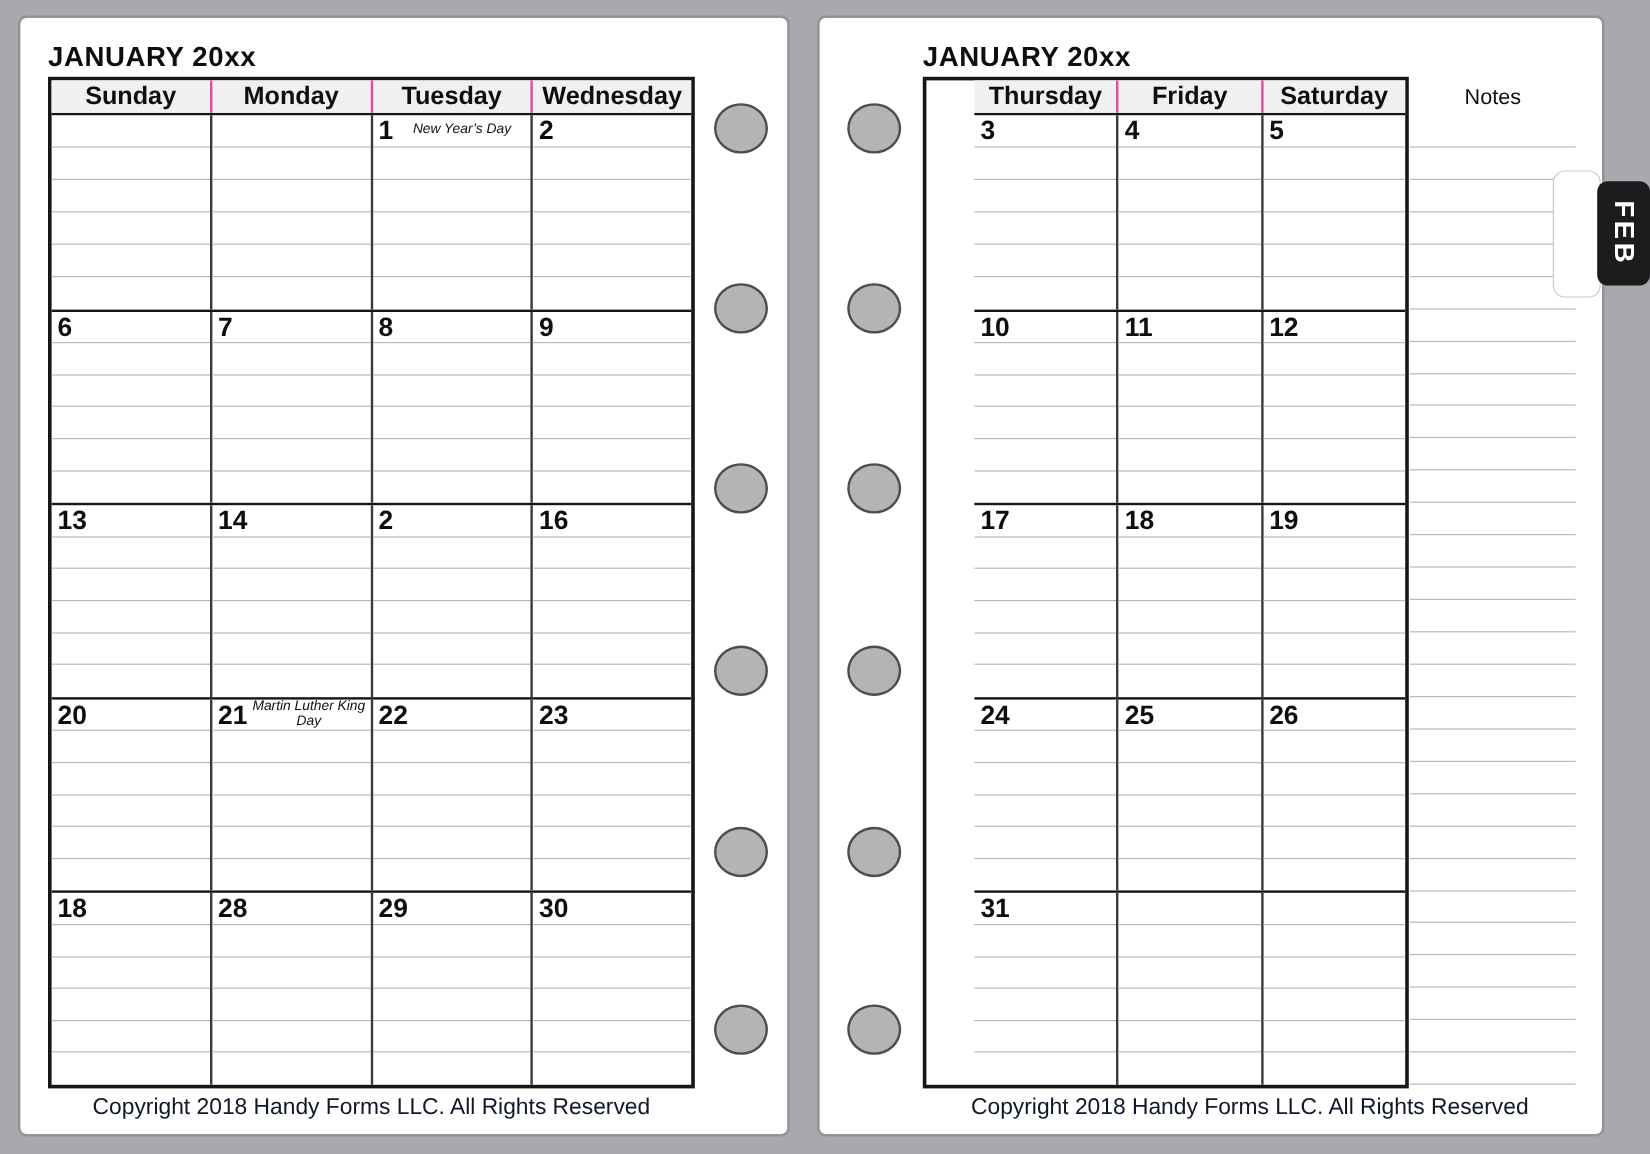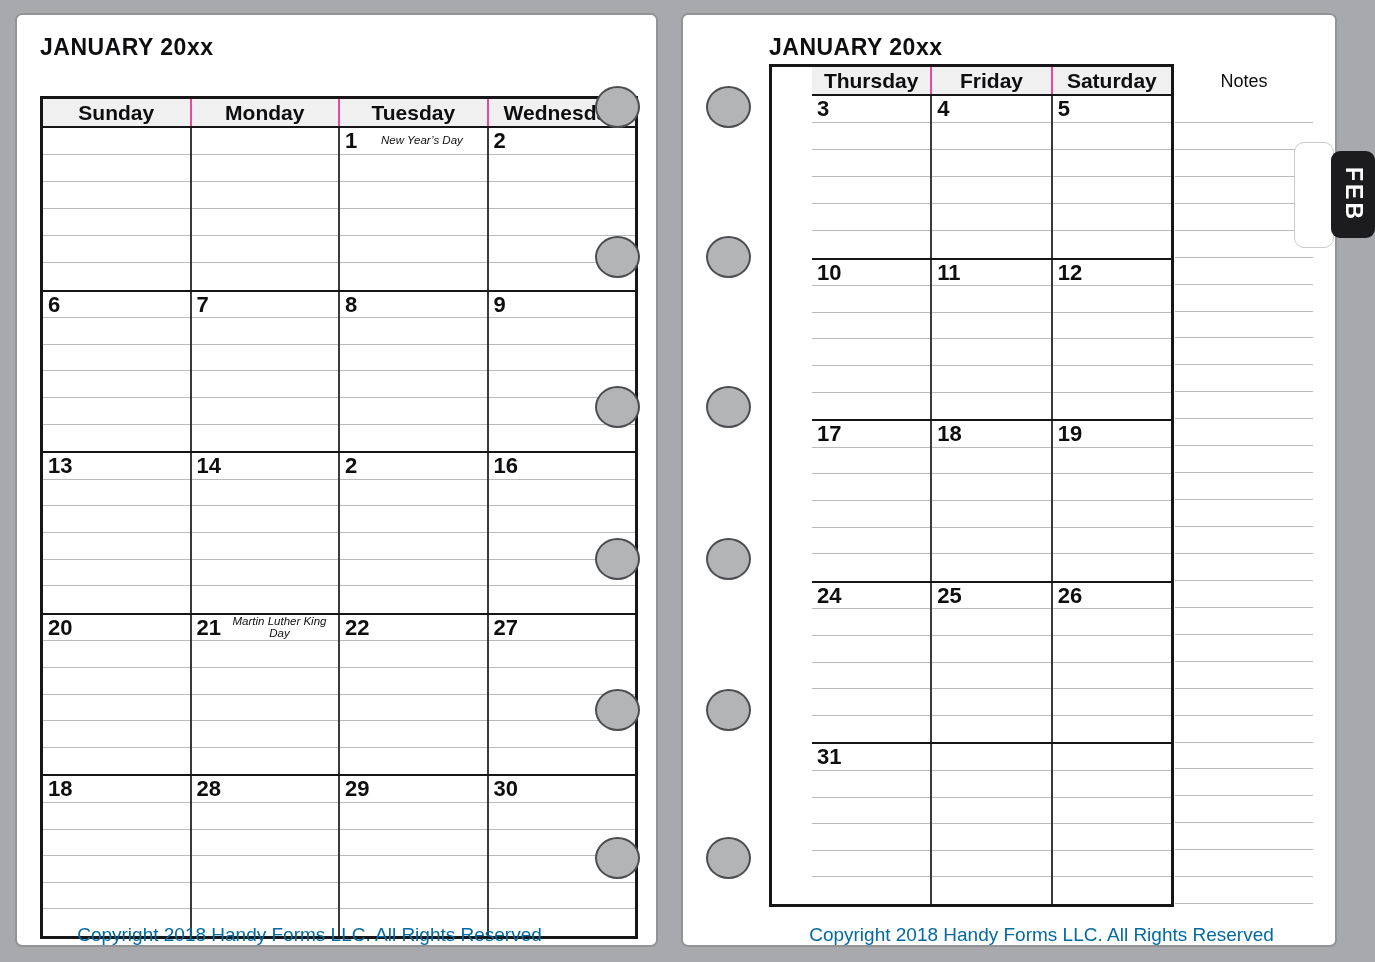--- a/index.html
+++ b/index.html
@@ -28,21 +28,21 @@
     text-align:left; font-weight:bold; font-size:23px; letter-spacing:0.5px;
   }
   .page-left  .page-title { left:23px; width:539px; }
   .page-right .page-title { left:86px; width:405px; }
 
   
   .cal-table {
     position:absolute; top:49px; height:843px;
     border:3px solid #161618; background:#fff;
   }
-  .page-left  .cal-table { left:23px; width:598px;margin-top:32px; }
+  .page-left  .cal-table { left:23px; width:539px; }
   .page-right .cal-table { left:86px; width:405px;padding-left:40px; }
 
   .cal-header { display:flex; height:29px; border-bottom:2px solid #161618; }
   .hcell {
     flex:1; background:#f0f0f1; text-align:center;
     font-weight:bold; font-size:21px; line-height:27px;
     overflow:hidden; white-space:nowrap;
   }
   .hcell + .hcell { border-left:2px solid #ec4899; }
 
@@ -69,21 +69,21 @@
   }
   .notes-lines {
     position:absolute; left:492px; top:81px; width:138px; height:808px;
     display:flex; flex-direction:column;
   }
   .note-line { flex:1; border-bottom:1.2px solid #b9babc; }
 
   
   .copyright {
     position:absolute; top:897px; text-align:center;
-    font-size:19px; color:#0369a1; white-space:nowrap;margin-top:12px;
+    font-size:19px; color:#0f172a; white-space:nowrap;
   }
   .page-left  .copyright { left:23px; width:539px; }
   .page-right .copyright { left:86px; width:545px; }
 
   
   .hole {
     position:absolute; width:45px; height:42px; border-radius:50%;
     background:#b3b4b6; border:2.5px solid #4c4d4f;
   }
   .page-left  .hole { left:578px; }
@@ -273,21 +273,21 @@
               <div class="daynum">22</div>
             </div>
             <div class="cell"></div>
             <div class="cell"></div>
             <div class="cell"></div>
             <div class="cell"></div>
             <div class="cell"></div>
           </div>
           <div class="dcol">
             <div class="cell daterow">
-              <div class="daynum">27</div>
+              <div class="daynum">23</div>
             </div>
             <div class="cell"></div>
             <div class="cell"></div>
             <div class="cell"></div>
             <div class="cell"></div>
             <div class="cell"></div>
           </div>
         </div>
         <div class="week">
           <div class="dcol">

